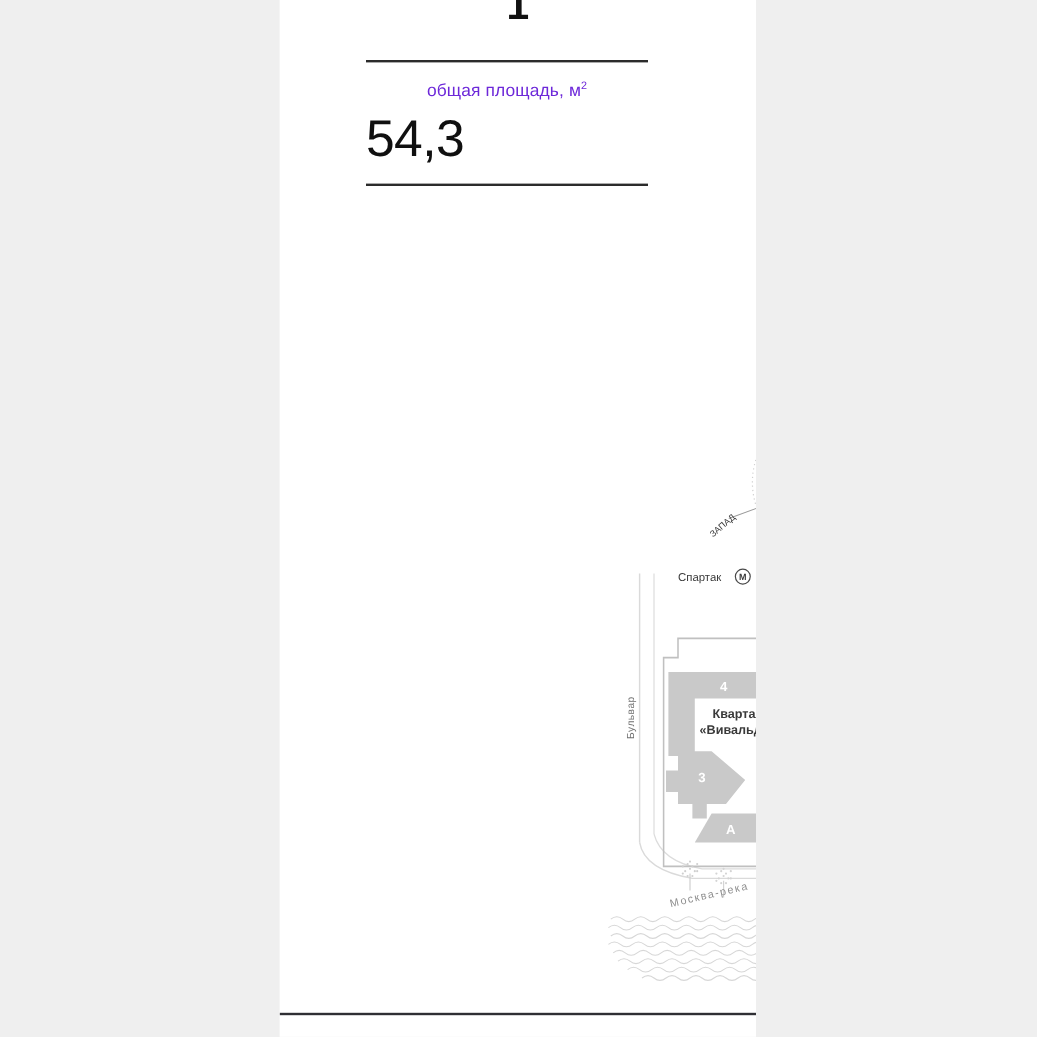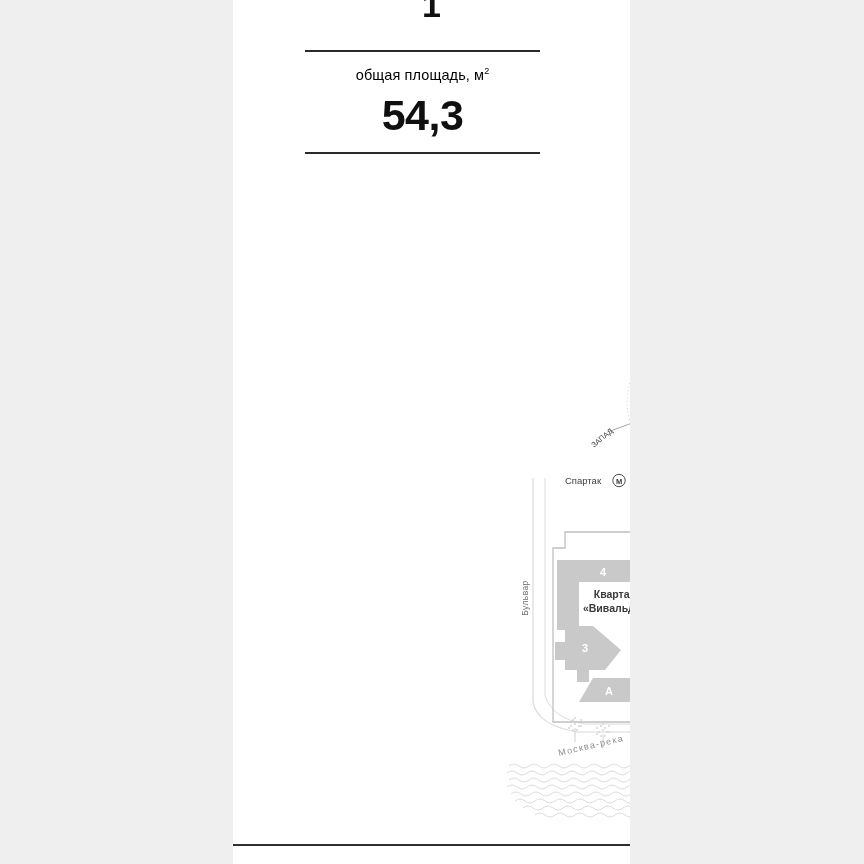--- a/index.html
+++ b/index.html
@@ -46,32 +46,31 @@
     width: 235px;
   }
   .rule {
     width: 100%;
     height: 2px;
     background: #2b2b2b;
   }
   .area-caption {
     text-align: center;
     font-size: 14.5px;
-    color: #000000;
+    color: #6d28d9;
     padding-top: 14px;
     letter-spacing: 0.1px;
   }
   .area-caption sup {
     font-size: 9px;
     vertical-align: super;
   }
   .area-value {
-    text-align: center;
     font-size: 43px;
-    font-weight: bold;
+    font-weight: normal;
     color: #101010;
     letter-spacing: -0.5px;
     line-height: 50px;
     padding-top: 7px;
     padding-bottom: 12px;
   }
 
   
   #compass {
     position: absolute;

